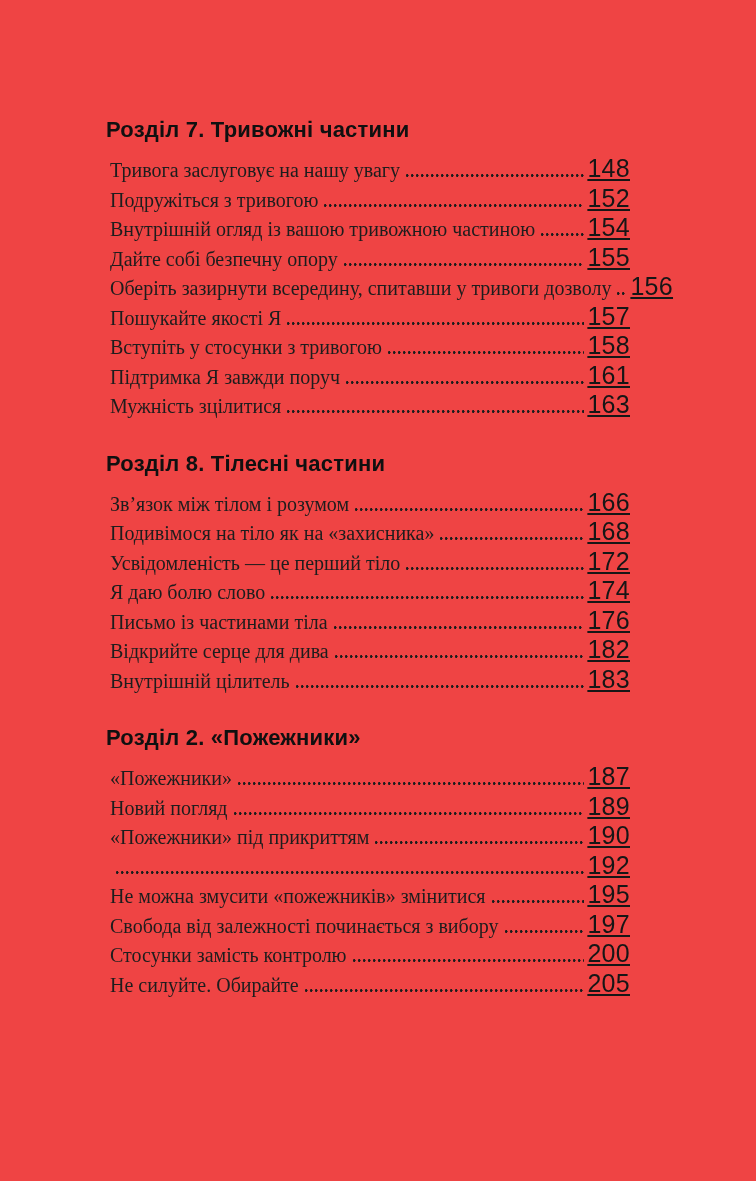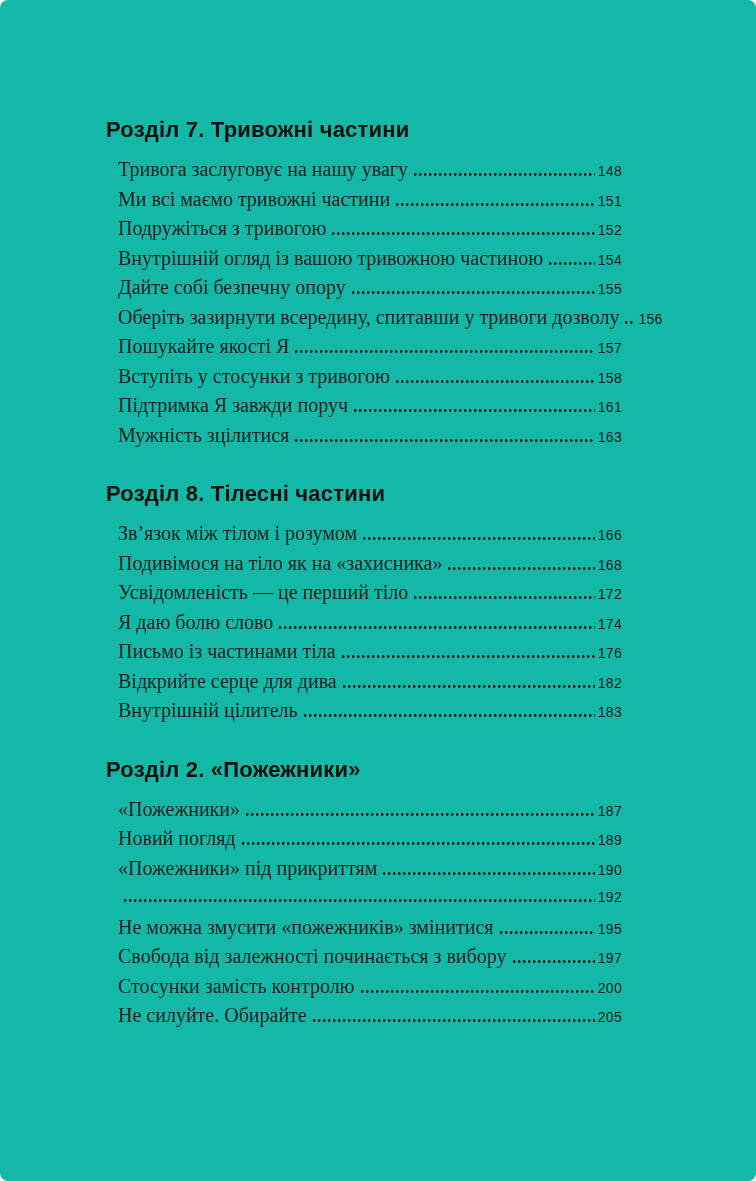--- a/index.html
+++ b/index.html
@@ -12,36 +12,35 @@
     height: 1181px;
     overflow: hidden;
     font-family: "Liberation Serif", serif;
     color: #1d1d1d;
   }
   .page {
     box-sizing: border-box;
     width: 756px;
     height: 1181px;
     padding: 117px 122px 12px 106px;
-    background: #14b8a6;
-    border-radius: 8px;
+    background: #ef4444;
   }
   .toc-section + .toc-section {
     margin-top: 31px;
   }
   .section-heading {
     margin: 0 0 11px 0;
     font-family: "Liberation Sans", sans-serif;
     font-weight: 700;
     font-size: 22px;
     line-height: 26px;
     letter-spacing: 0.2px;
     color: #101010;
   }
-  .toc-rows { margin: 12px; }
+  .toc-rows { margin: 4px; }
   .toc-row {
     display: flex;
     align-items: baseline;
     height: 29.5px;
     font-size: 20px;
     line-height: 29.5px;
     color: #1d1d1d;
   }
   .entry-title {
     white-space: nowrap;
@@ -53,44 +52,40 @@
     height: 2.6px;
     margin: 0 3px 1px 6px;
     background-image: radial-gradient(circle at 1.3px 1.3px, #1c1c1c 1.05px, rgba(0,0,0,0) 1.5px);
     background-size: 5px 2.6px;
     background-repeat: repeat-x;
     background-position: left bottom;
   }
   .entry-page {
     flex: 0 0 auto;
     font-family: "Liberation Sans", sans-serif;
-    font-size: 14px;
+    font-size: 25px;
     letter-spacing: 0.3px;
     color: #161616;
+    text-decoration: underline;
   }
 </style>
 </head>
 <body>
 
 <div class="page">
 
   <section class="toc-section">
     <h2 class="section-heading">Розділ 7. Тривожні частини</h2>
     <div class="toc-rows">
   <div class="toc-row">
     <span class="entry-title">Тривога заслуговує на нашу увагу</span>
     <span class="leader"></span>
     <span class="entry-page">148</span>
   </div>
 
-  <div class="toc-row">
-    <span class="entry-title">Ми всі маємо тривожні частини</span>
-    <span class="leader"></span>
-    <span class="entry-page">151</span>
-  </div>
 
   <div class="toc-row">
     <span class="entry-title">Подружіться з тривогою</span>
     <span class="leader"></span>
     <span class="entry-page">152</span>
   </div>
 
   <div class="toc-row">
     <span class="entry-title">Внутрішній огляд із вашою тривожною частиною</span>
     <span class="leader"></span>

